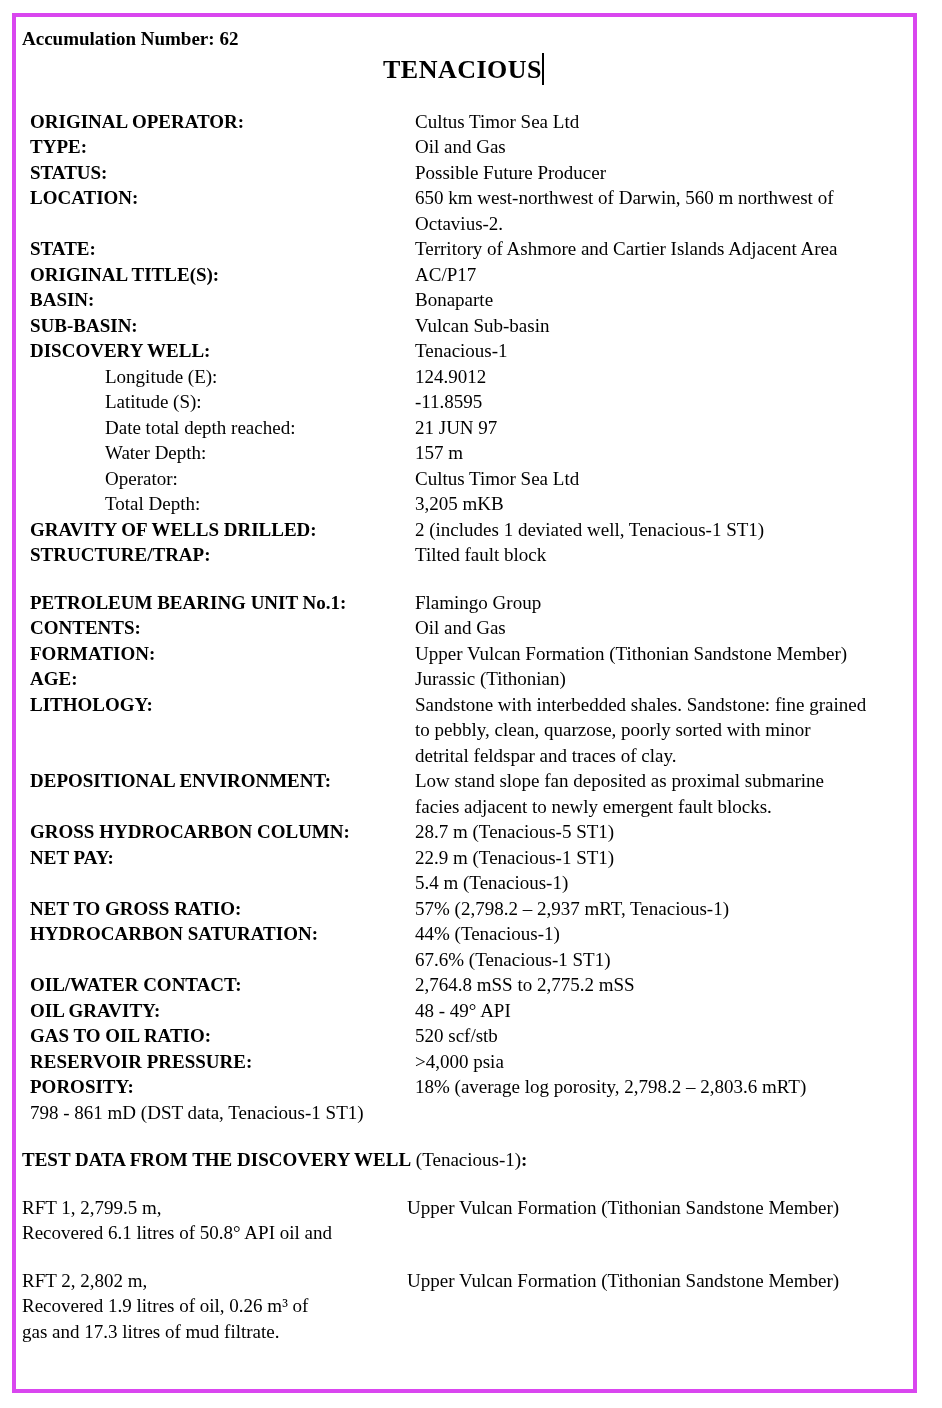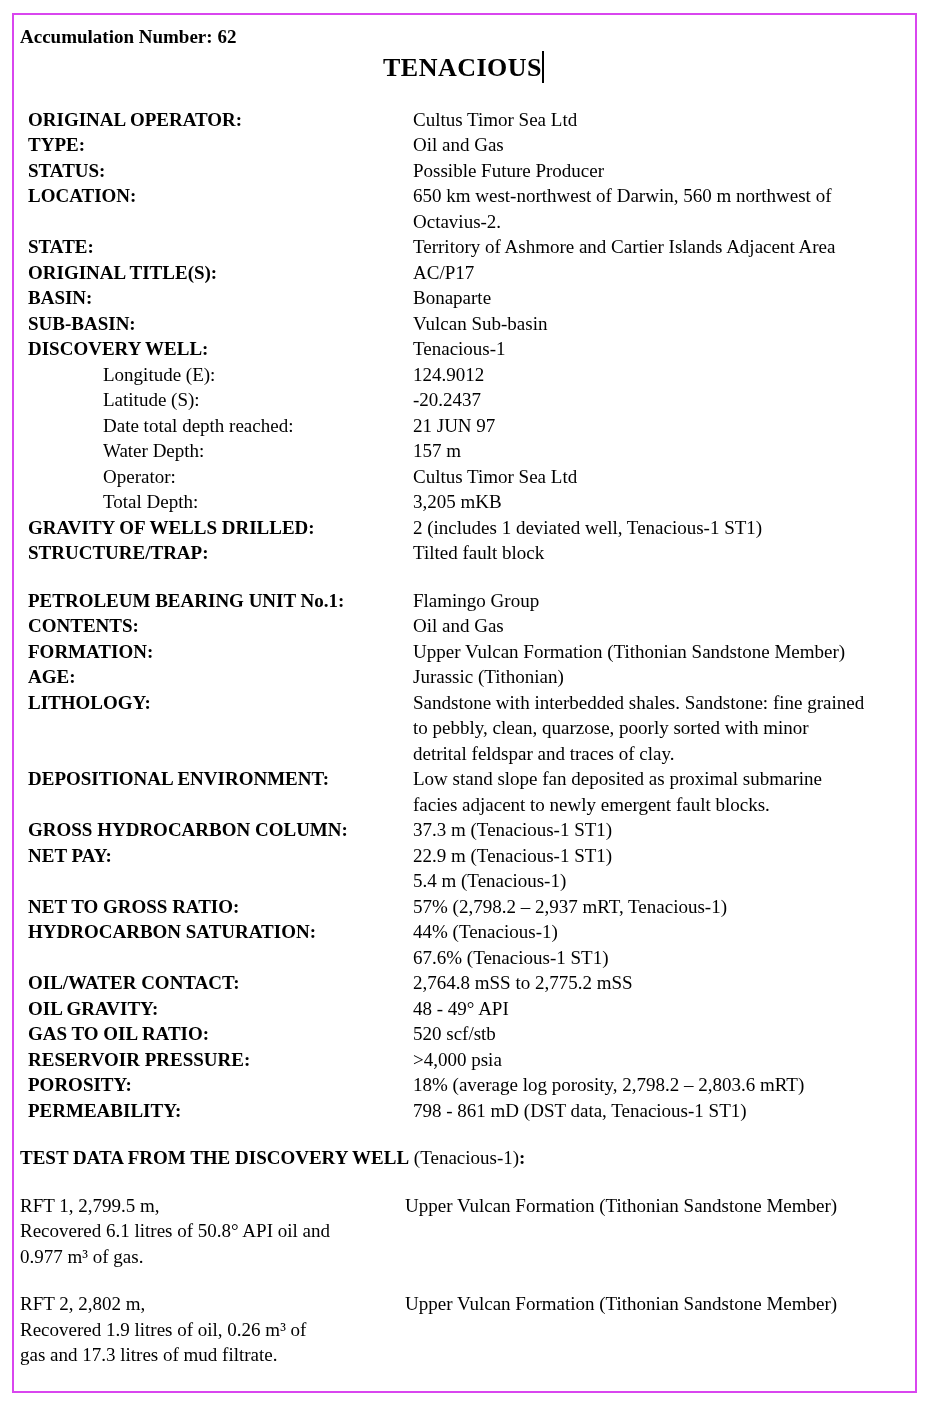--- a/index.html
+++ b/index.html
@@ -10,21 +10,21 @@
     height: 1408px;
     font-family: "Liberation Serif", serif;
     color: #000000;
   }
   .page {
     position: absolute;
     left: 12px;
     top: 13px;
     width: 905px;
     height: 1380px;
-    border: 2px solid #d946ef;
+    border: 4px solid #d946ef;
     box-sizing: border-box;
     padding: 9px 8px 0 6px;
     overflow: hidden;
     font-size: 19px;
     line-height: 25.5px;
   }
   .accum {
     font-weight: bold;
   }
   .title-row {
@@ -140,21 +140,21 @@
       </div>
       <div class="row sub">
         <div class="label">Longitude (E):</div>
         <div class="value">
           <div>124.9012</div>
         </div>
       </div>
       <div class="row sub">
         <div class="label">Latitude (S):</div>
         <div class="value">
-          <div>-20.2437</div>
+          <div>-11.8595</div>
         </div>
       </div>
       <div class="row sub">
         <div class="label">Date total depth reached:</div>
         <div class="value">
           <div>21 JUN 97</div>
         </div>
       </div>
       <div class="row sub">
         <div class="label">Water Depth:</div>
@@ -221,21 +221,21 @@
       <div class="row">
         <div class="label">DEPOSITIONAL ENVIRONMENT:</div>
         <div class="value">
           <div>Low stand slope fan deposited as proximal submarine</div>
           <div>facies adjacent to newly emergent fault blocks.</div>
         </div>
       </div>
       <div class="row">
         <div class="label">GROSS HYDROCARBON COLUMN:</div>
         <div class="value">
-          <div>37.3 m (Tenacious-1 ST1)</div>
+          <div>28.7 m (Tenacious-5 ST1)</div>
         </div>
       </div>
       <div class="row">
         <div class="label">NET PAY:</div>
         <div class="value">
           <div>22.9 m (Tenacious-1 ST1)</div>
           <div>5.4 m (Tenacious-1)</div>
         </div>
       </div>
       <div class="row">
@@ -275,37 +275,35 @@
           <div>&gt;4,000 psia</div>
         </div>
       </div>
       <div class="row">
         <div class="label">POROSITY:</div>
         <div class="value">
           <div>18% (average log porosity, 2,798.2 – 2,803.6 mRT)</div>
         </div>
       </div>
       <div class="row">
-        <div class="label">PERMEABILITY:</div>
         <div class="value">
           <div>798 - 861 mD (DST data, Tenacious-1 ST1)</div>
         </div>
       </div>
     </div>
 
   <div class="test-heading">
     <span class="bold">TEST DATA FROM THE DISCOVERY WELL</span><span class="regular"> (Tenacious-1)</span><span class="bold">:</span>
   </div>
 
   <div id="tests">
       <div class="test-block">
         <div class="test-left">
           <div>RFT 1, 2,799.5 m,</div>
           <div>Recovered 6.1 litres of 50.8° API oil and</div>
-          <div>0.977 m³ of gas.</div>
         </div>
         <div class="test-right">Upper Vulcan Formation (Tithonian Sandstone Member)</div>
       </div>
       <div class="test-block">
         <div class="test-left">
           <div>RFT 2, 2,802 m,</div>
           <div>Recovered 1.9 litres of oil, 0.26 m³ of</div>
           <div>gas and 17.3 litres of mud filtrate.</div>
         </div>
         <div class="test-right">Upper Vulcan Formation (Tithonian Sandstone Member)</div>

